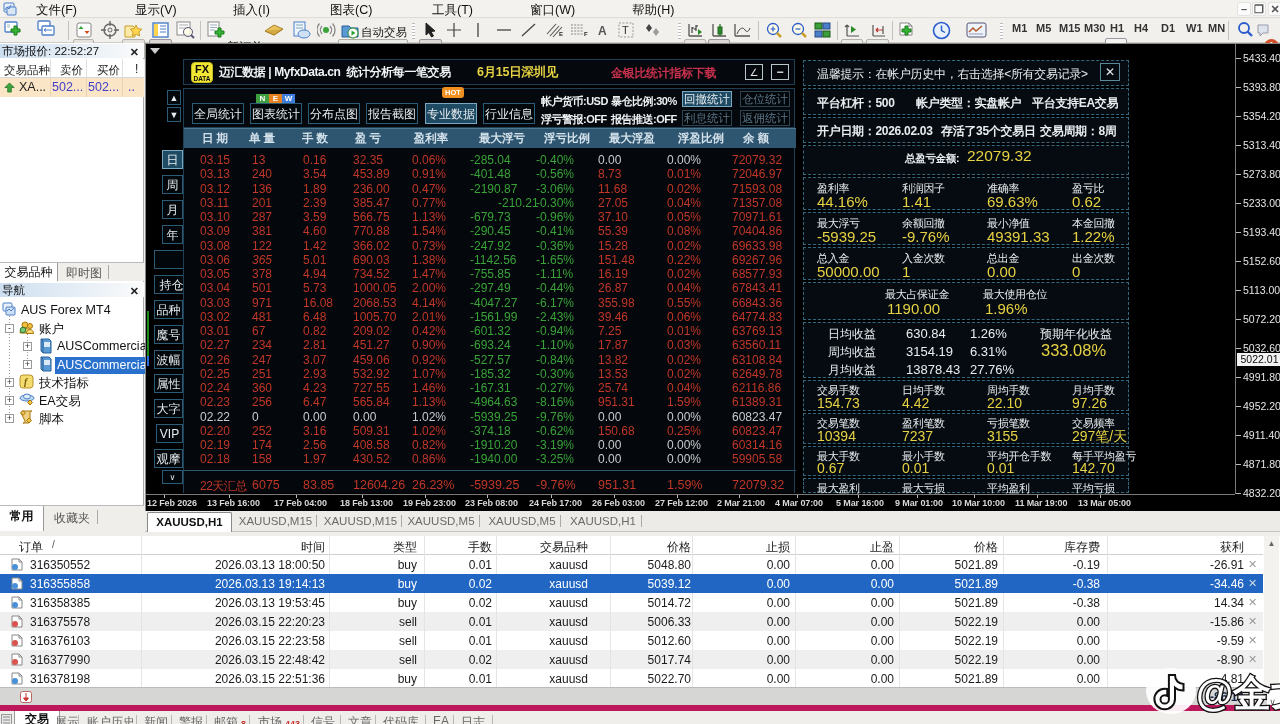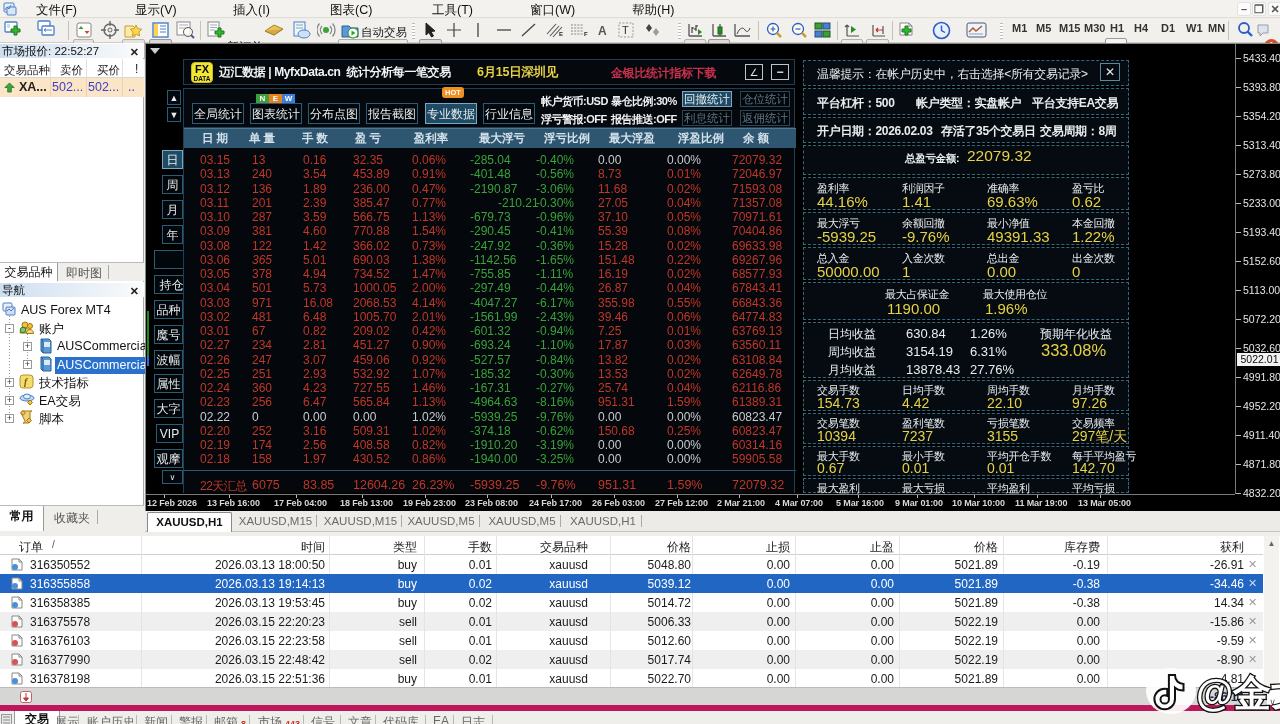--- a/index.html
+++ b/index.html
@@ -256,21 +256,21 @@
     <span class="abs" style="left:97px;top:4px;font-size:11.5px;color:#222;">买价</span>
     <span class="abs" style="left:135px;top:3px;font-size:12px;color:#222;">!</span>
     <span class="abs" style="left:50px;top:0;width:1px;height:19px;background:#e0e0e0"></span>
     <span class="abs" style="left:86px;top:0;width:1px;height:19px;background:#e0e0e0"></span>
     <span class="abs" style="left:122px;top:0;width:1px;height:19px;background:#e0e0e0"></span>
   </div>
   <div class="abs" style="top:35px;left:0;width:144px;height:19px;background:#fae5c6;">
     <svg class="abs" style="left:4px;top:4px" width="11" height="11" viewBox="0 0 12 12">
         <path d="M6 1l5 5h-3v5H4V6H1z" fill="#3fa33f" stroke="#1c701c" stroke-width="0.8"></path>
       </svg>
-    <span class="abs" style="left:19px;top:2px;font-size:12.5px;color:#222;font-weight:bold;">XA...</span>
+    <span class="abs" style="left:19px;top:2px;font-size:12.5px;color:#222;">XA...</span>
     <span class="abs" style="left:52px;top:2px;font-size:12.5px;color:#4040c8;">502...</span>
     <span class="abs" style="left:88px;top:2px;font-size:12.5px;color:#4040c8;">502...</span>
     <span class="abs" style="left:128px;top:2px;font-size:12.5px;color:#4040c8;">..</span>
     <span class="abs" style="left:50px;top:0;width:1px;height:19px;background:#e8d4b4"></span>
     <span class="abs" style="left:86px;top:0;width:1px;height:19px;background:#e8d4b4"></span>
     <span class="abs" style="left:122px;top:0;width:1px;height:19px;background:#e8d4b4"></span>
   </div>
 
   <div class="abs" style="left:0;top:219px;width:144px;height:19px;background:#f0eeea;border-top:1px solid #bbb;">
     <div class="abs" style="left:0;top:0;width:58px;height:19px;background:#fff;border-right:1px solid #999;border-bottom:1px solid #fff;font-size:12px;color:#111;text-align:center;line-height:18px;">交易品种</div>

